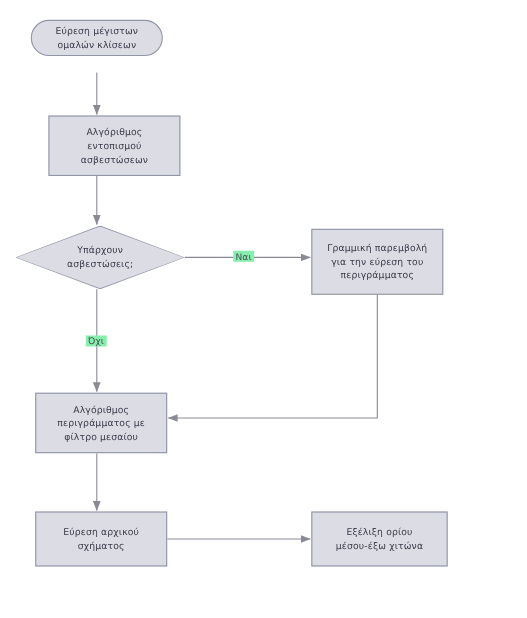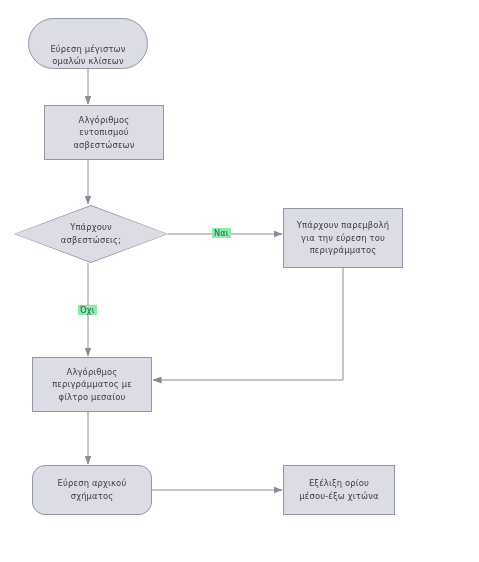--- a/index.html
+++ b/index.html
@@ -93,27 +93,27 @@
     color: #4a4a58;
     font-size: 8.2px;
     line-height: 10px;
     letter-spacing: 0.15px;
     background: #86efac;
     padding: 0 2px;
     white-space: nowrap;
   }
 
   
-  #node-start      { left: 28px;  top: 18px;  width: 120px; height: 51px; align-items: flex-end; }
+  #node-start      { left: 28px;  top: 18px;  width: 120px; height: 33px; }
   #node-algorithm  { left: 32px;  top: 105px; width: 120px; height: 55px; margin-left: 12px; }
   #node-decision   { left: 14px;  top: 205px; width: 154px; height: 58px; }
   #node-interp     { left: 283px; top: 208px; width: 120px; height: 60px; }
   #node-filter     { left: 32px;  top: 357px; width: 120px; height: 55px; }
-  #node-initshape  { left: 32px;  top: 465px; width: 120px; height: 50px; border-radius: 13px; }
-  #node-evolution  { left: 283px; top: 465px; width: 112px; height: 50px; }
+  #node-initshape  { left: 32px;  top: 465px; width: 120px; height: 50px; }
+  #node-evolution  { left: 283px; top: 465px; width: 124px; height: 50px; }
 
   #label-yes { left: 212px; top: 228px; }
   #label-no  { left: 78px;  top: 305px; }
 </style>
 </head>
 <body>
 
 <div id="flowchart-canvas">
 
   <svg id="connector-layer" viewBox="0 0 479 562" width="479" height="562" aria-hidden="true">
@@ -164,21 +164,21 @@
   </div>
 
   <div class="node decision" id="node-decision">
     <div class="diamond-outline"></div>
     <div class="diamond-inner"></div>
     <span class="node-text">Υπάρχουν
 ασβεστώσεις;</span>
   </div>
 
   <div class="node process" id="node-interp">
-    <span class="node-text">Υπάρχουν παρεμβολή
+    <span class="node-text">Γραμμική παρεμβολή
 για την εύρεση του
 περιγράμματος</span>
   </div>
 
   <div class="node process" id="node-filter">
     <span class="node-text">Αλγόριθμος
 περιγράμματος με
 φίλτρο μεσαίου</span>
   </div>
 

